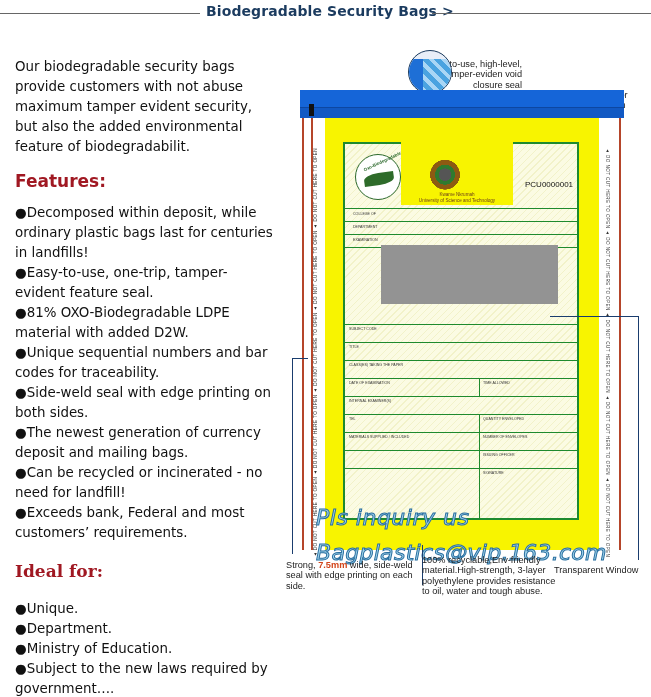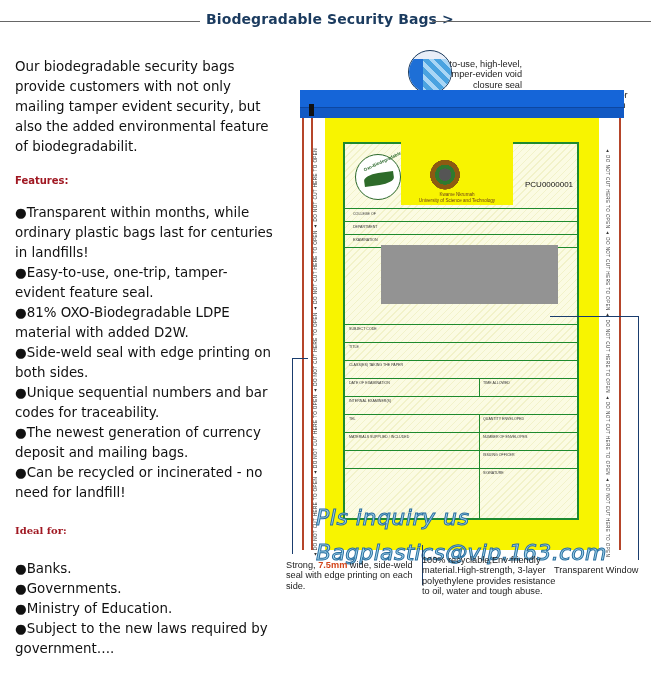--- a/index.html
+++ b/index.html
@@ -1,28 +1,28 @@
 <!DOCTYPE html>
 <html><head>
 <meta charset="utf-8">
 <style>
   * { box-sizing: border-box; margin: 0; padding: 0; }
   body { width: 651px; height: 697px; background: #ffffff; position: relative; overflow: hidden; font-family: "DejaVu Sans", sans-serif; }
 
   
-  .title-row { position: absolute; left: 0; top: 8px; width: 557px; height: 28px; }
+  .title-row { position: absolute; left: 0; top: 0; width: 557px; height: 28px; }
   .title-line { position: absolute; top: 13px; height: 1px; background: #666; }
   .title-line.left { left: 0; width: 200px; }
   .title-line.right { left: 432px; width: 219px; }
   .title-text { position: absolute; left: 206px; top: 3px; font-size: 14px; font-weight: bold; color: #1b3b5f; letter-spacing: 0.1px; white-space: nowrap; }
 
   
   .left-col { position: absolute; left: 15px; top: 57px; width: 262px; font-size: 13.4px; color: #111; line-height: 20px; }
   .intro p { margin: 0; }
-  .section-heading { color: #a01822; font-weight: bold; font-size: 10px; margin-top: 14px; margin-bottom: 12px; }
+  .section-heading { color: #a01822; font-weight: bold; font-size: 17px; margin-top: 14px; margin-bottom: 12px; }
   .section-heading.serif { font-family: "DejaVu Serif", serif; }
   .bullet-list { list-style: none; }
   .bullet-list li { margin: 0; }
 
   
   .figure { position: absolute; left: 280px; top: 40px; width: 371px; height: 620px; }
   .ann { position: absolute; font-family: "Liberation Sans", sans-serif; font-size: 9.2px; line-height: 10.4px; color: #222; }
   .ann .hl { color: #d2461c; font-weight: bold; }
   .ann .hl2 { color: #d2461c; font-weight: bold; }
 
@@ -59,36 +59,37 @@
 <body>
 
 <div class="title-row">
   <div class="title-line left"></div>
   <a class="title-text">Biodegradable Security Bags &gt;</a>
   <div class="title-line right"></div>
 </div>
 
 <div class="left-col">
   <div class="intro">
-    <p>Our biodegradable security bags provide customers with not only mailing tamper evident security, but also the added environmental feature of biodegradabilit.</p>
+    <p>Our biodegradable security bags provide customers with not abuse maximum tamper evident security, but also the added environmental feature of biodegradabilit.</p>
   </div>
   <div class="section-heading">Features:</div>
   <ul class="bullet-list">
-    <li>●Transparent within months, while ordinary plastic bags last for centuries in landfills!</li>
+    <li>●Decomposed within deposit, while ordinary plastic bags last for centuries in landfills!</li>
     <li>●Easy-to-use, one-trip, tamper-evident feature seal.</li>
     <li>●81% OXO-Biodegradable LDPE material with added D2W.</li>
+    <li>●Unique sequential numbers and bar codes for traceability.</li>
     <li>●Side-weld seal with edge printing on both sides.</li>
-    <li>●Unique sequential numbers and bar codes for traceability.</li>
     <li>●The newest generation of currency deposit and mailing bags.</li>
     <li>●Can be recycled or incinerated - no need for landfill!</li>
+    <li>●Exceeds bank, Federal and most customers’ requirements.</li>
   </ul>
   <div class="section-heading serif" style="margin-top:18px;margin-bottom:18px;">Ideal for:</div>
   <ul class="bullet-list">
-    <li>●Banks.</li>
-    <li>●Governments.</li>
+    <li>●Unique.</li>
+    <li>●Department.</li>
     <li>●Ministry of Education.</li>
     <li>●Subject to the new laws required by government….</li>
   </ul>
 </div>
 
 <div class="figure">
 
   <div class="ann" style="left:142px;top:19px;width:100px;text-align:right;">Easy-to-use, high-level, tamper-eviden void closure seal</div>
   <div class="ann" style="left:22px;top:53px;width:110px;">
     <span class="hl">Biodegradable</span><span> Materials added with D2W.</span>

